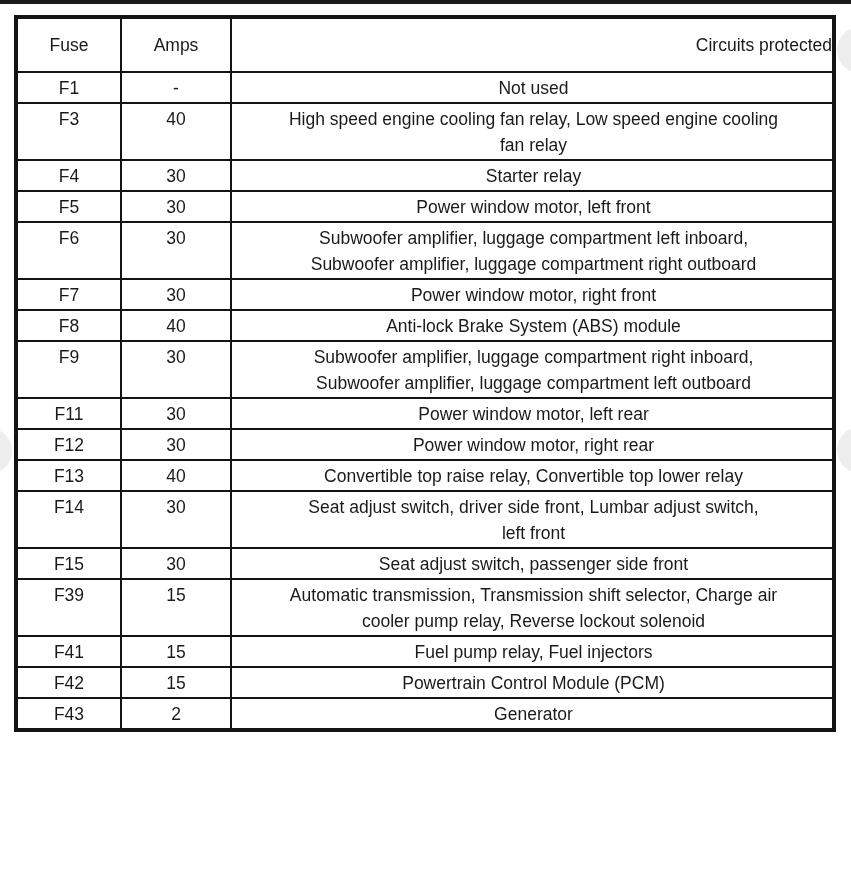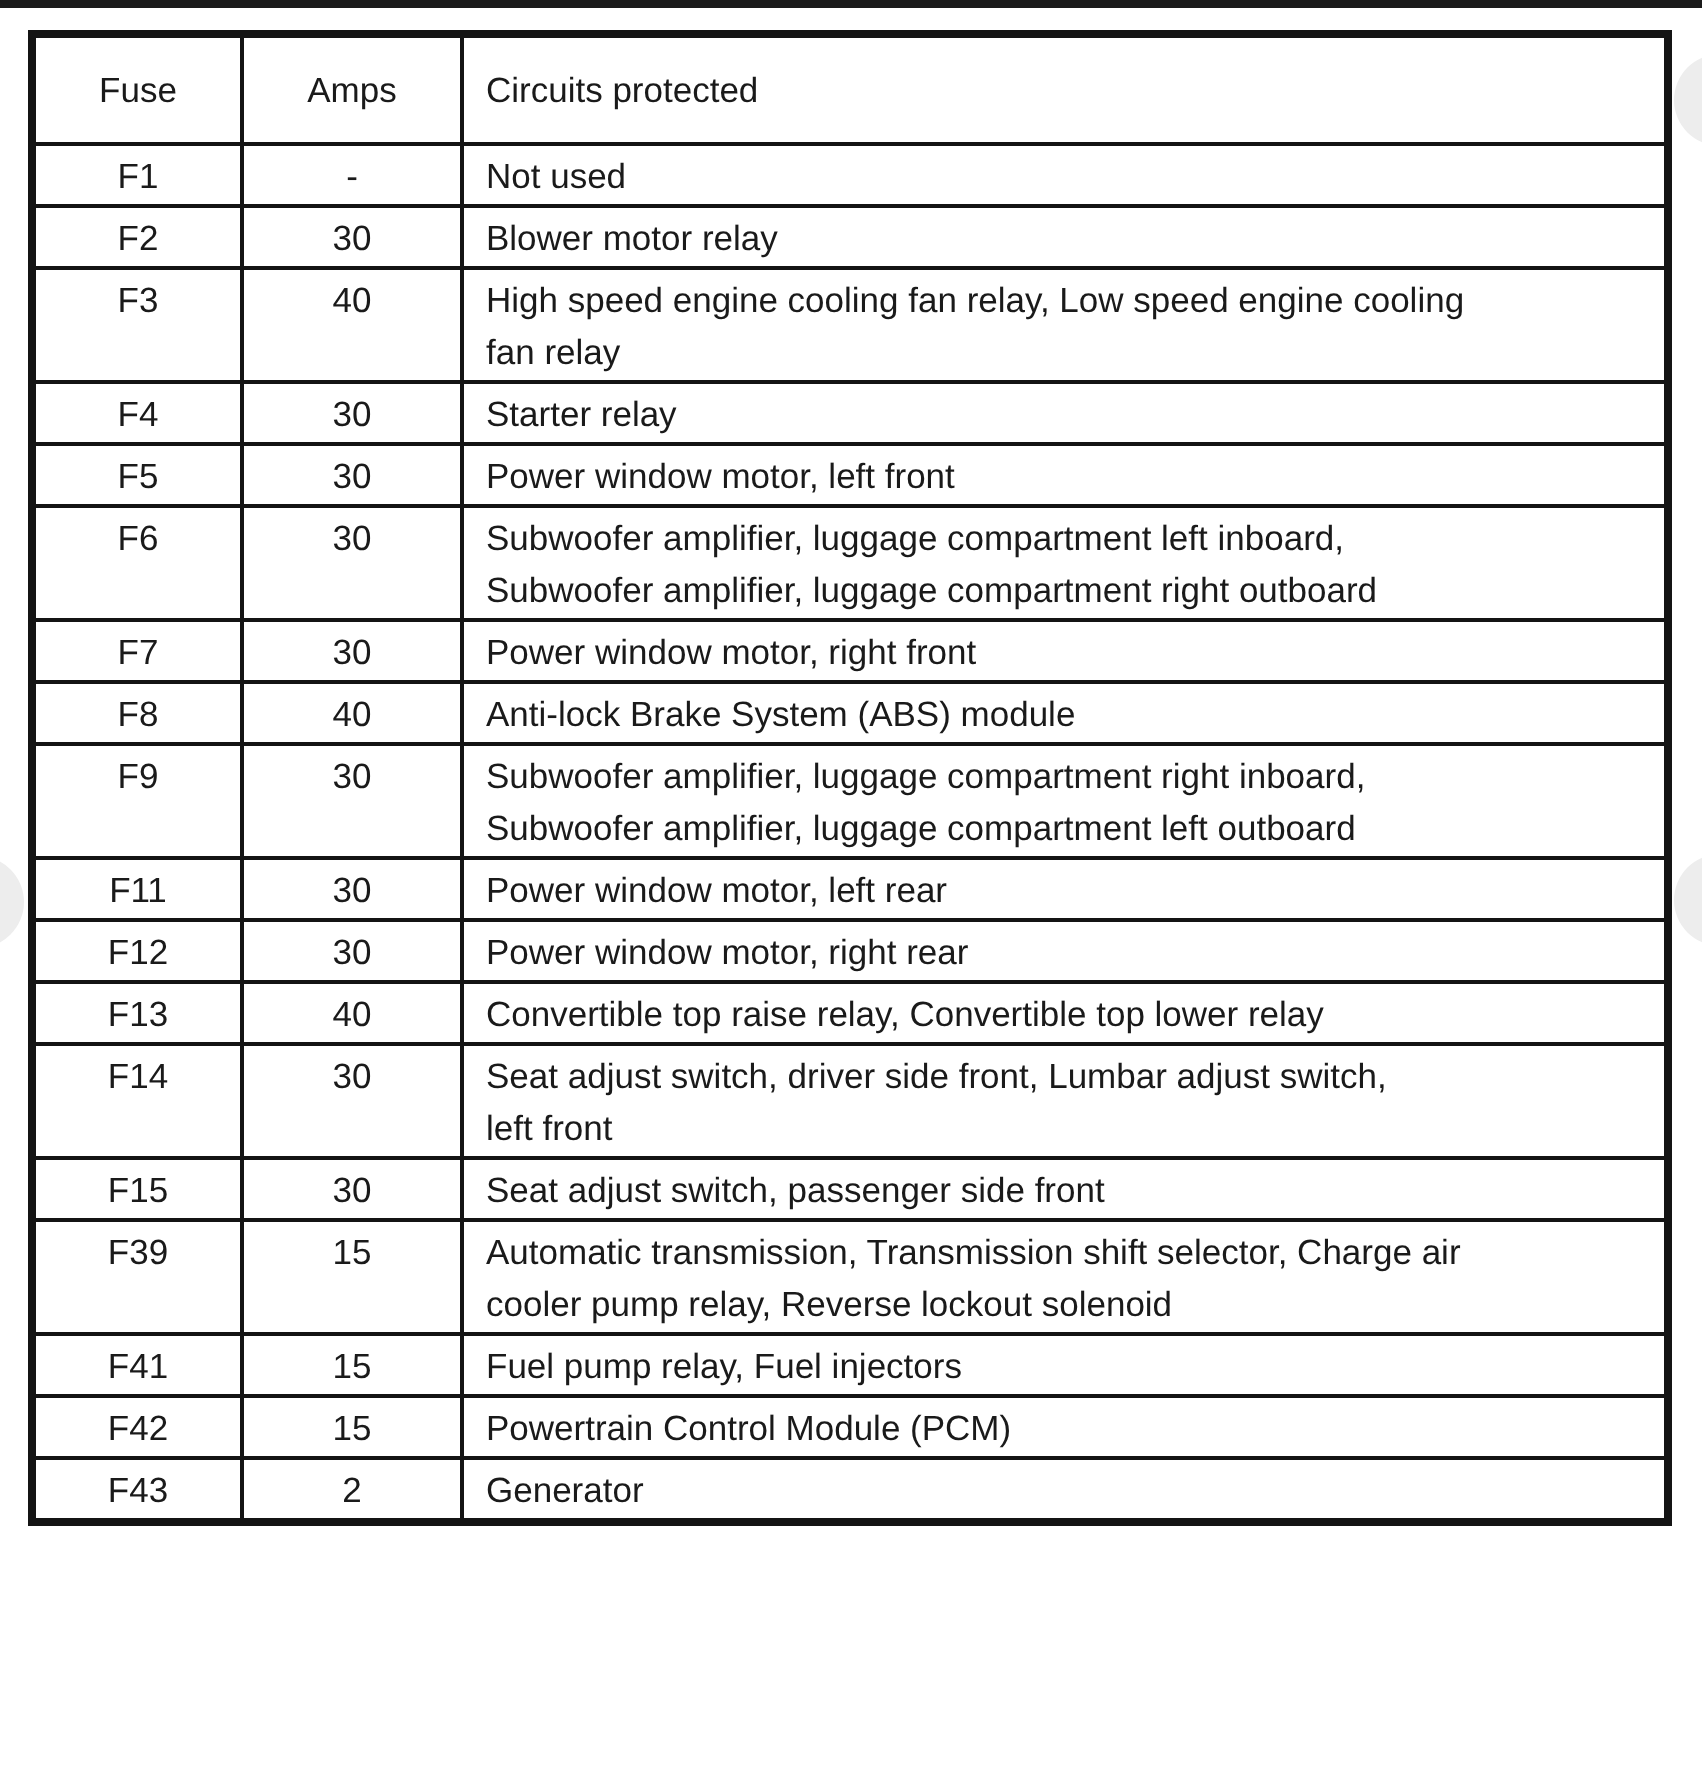--- a/index.html
+++ b/index.html
@@ -53,31 +53,31 @@
     font-weight: 400;
     color: #1a1a1a;
   }
   thead th {
     height: 52px;
     vertical-align: middle;
     text-align: center;
     padding: 0;
   }
   thead th.h-circ {
-    text-align: left;
+    text-align: right;
     padding-left: 11px;
   }
   tbody td {
     vertical-align: top;
     line-height: 26px;
     padding: 2px 4px 1px;
     text-align: center;
   }
   tbody td.cell-circuits {
-    text-align: left;
+    text-align: center;
     padding-left: 11px;
     padding-right: 8px;
     white-space: pre-line;
   }
 </style>
 </head>
 <body>
 
 <div class="top-bar"></div>
 
@@ -96,25 +96,20 @@
       <th class="h-fuse">Fuse</th>
       <th class="h-amps">Amps</th>
       <th class="h-circ">Circuits protected</th>
     </tr>
   </thead>
   <tbody id="fuse-rows">
       <tr>
         <td class="cell-fuse">F1</td>
         <td class="cell-amps">-</td>
         <td class="cell-circuits">Not used</td>
-      </tr>
-      <tr>
-        <td class="cell-fuse">F2</td>
-        <td class="cell-amps">30</td>
-        <td class="cell-circuits">Blower motor relay</td>
       </tr>
       <tr>
         <td class="cell-fuse">F3</td>
         <td class="cell-amps">40</td>
         <td class="cell-circuits">High speed engine cooling fan relay, Low speed engine cooling
 fan relay</td>
       </tr>
       <tr>
         <td class="cell-fuse">F4</td>
         <td class="cell-amps">30</td>

